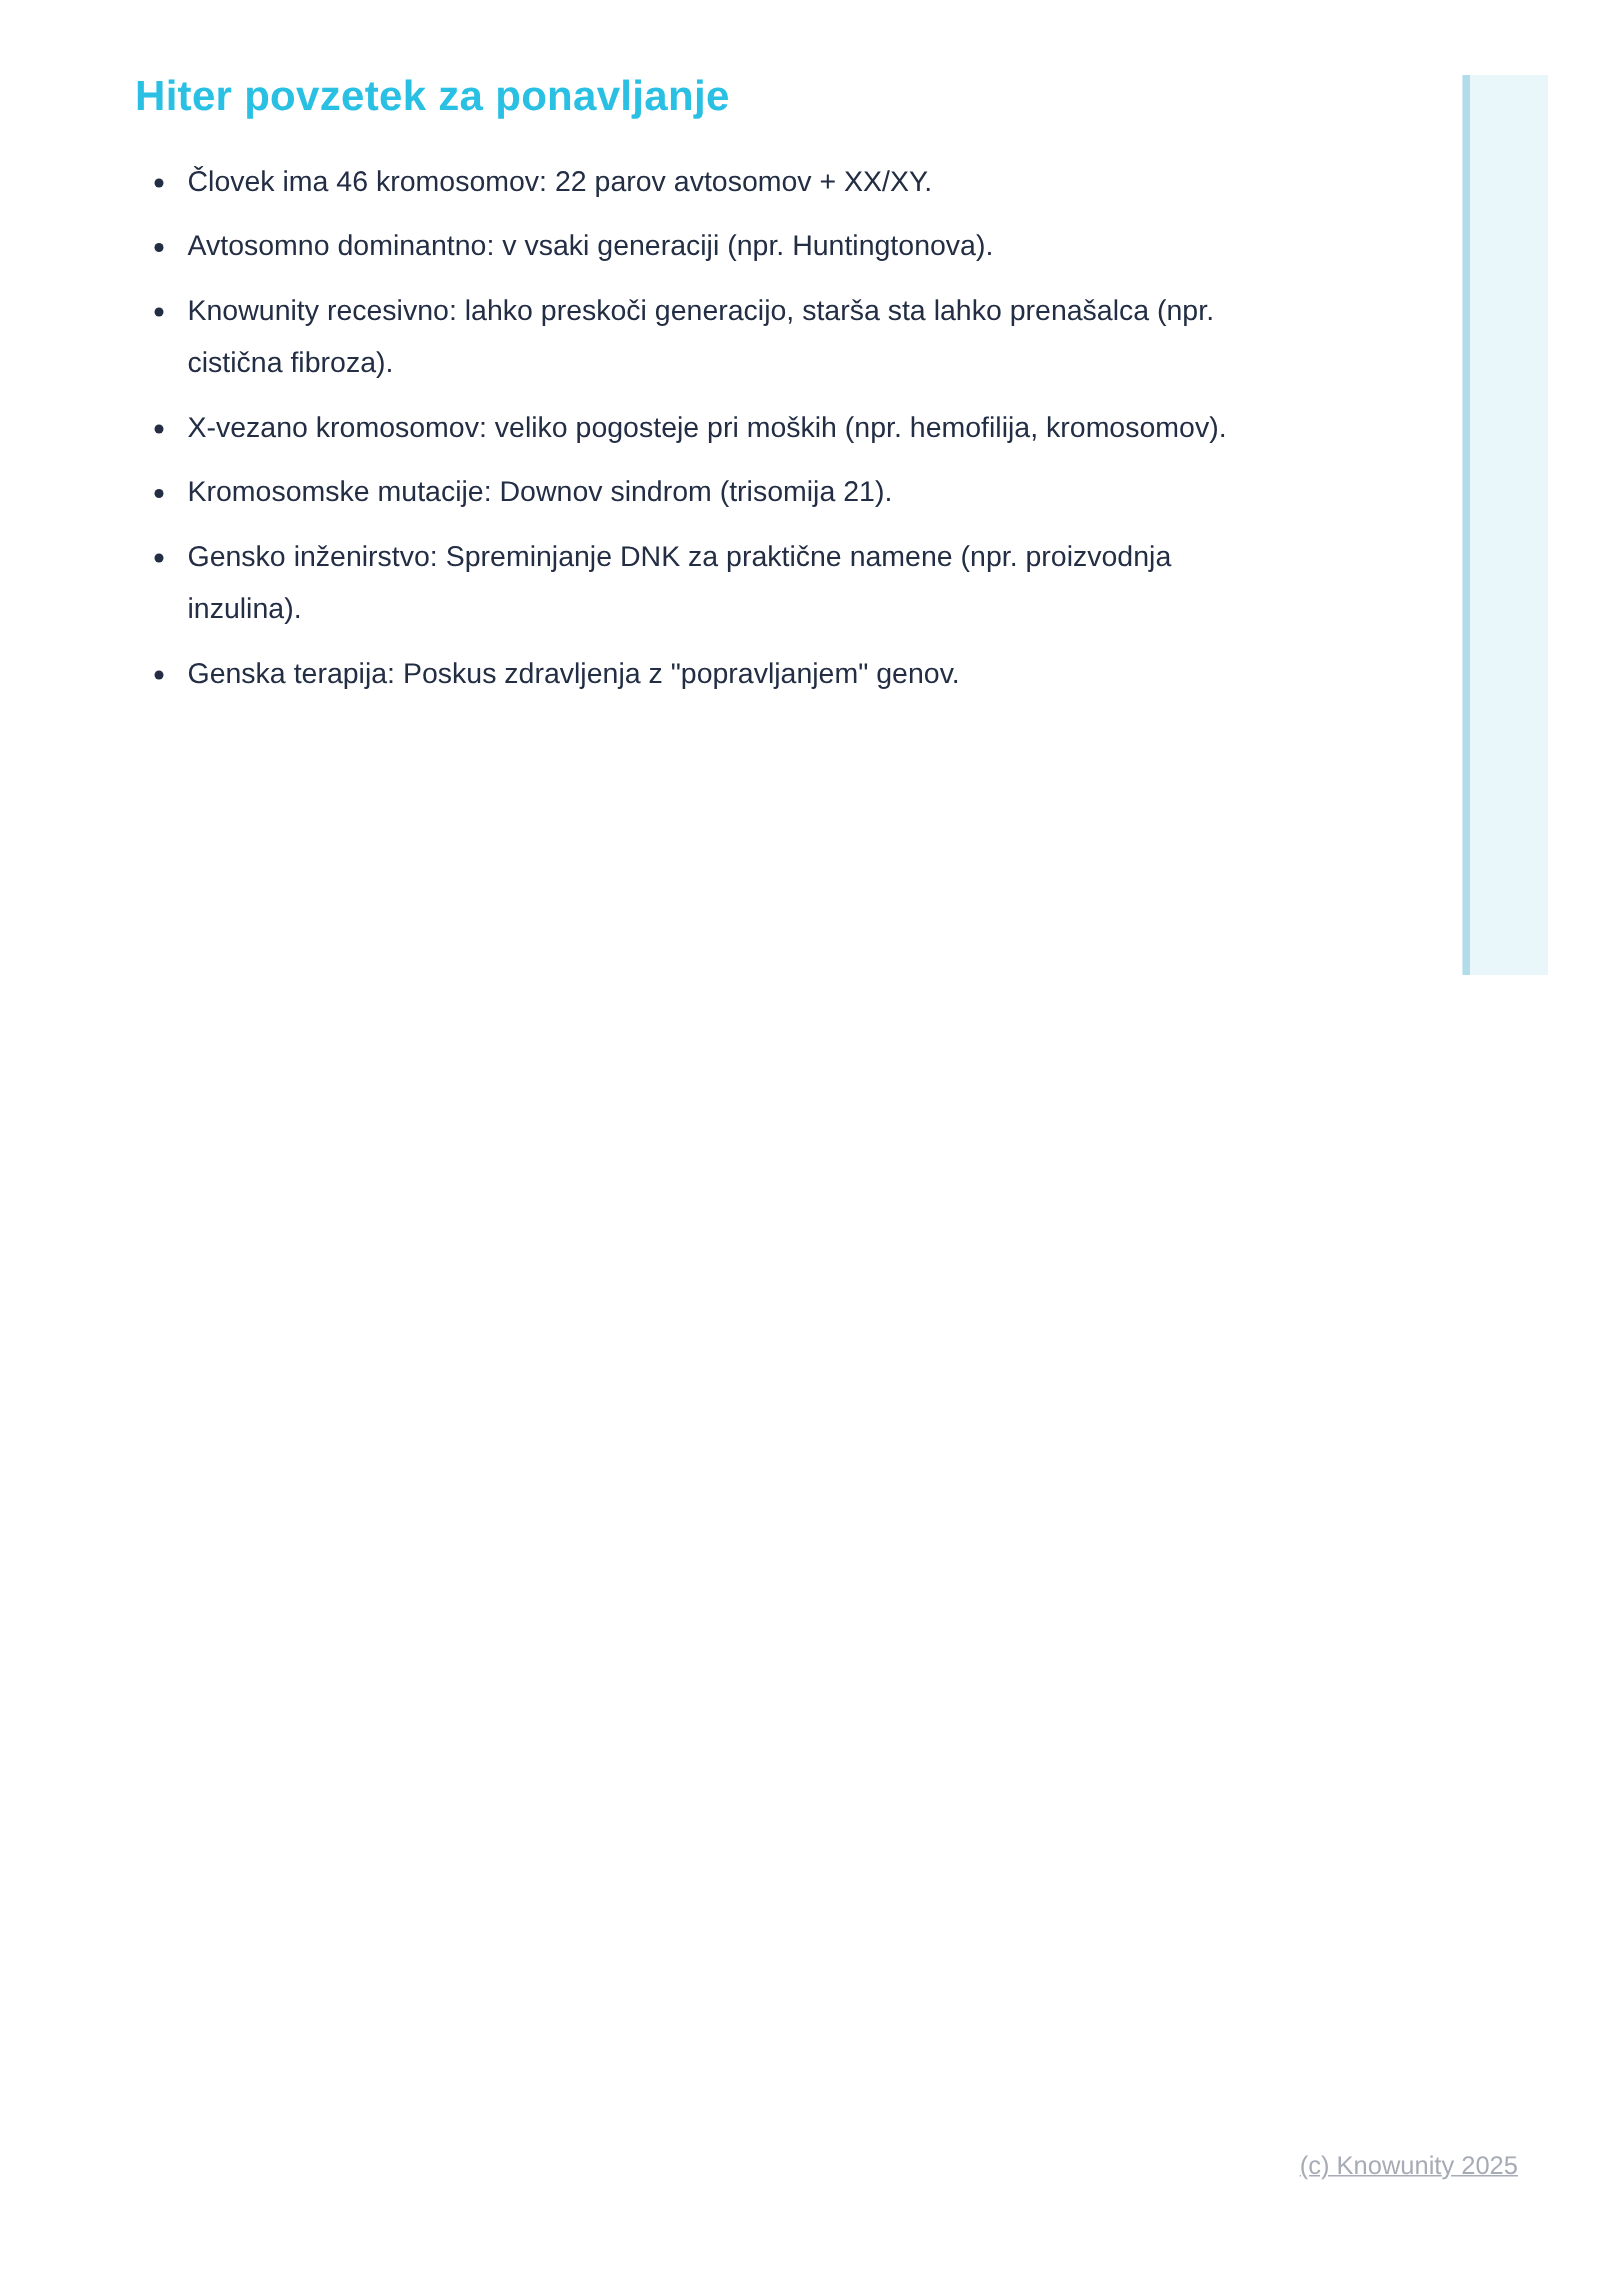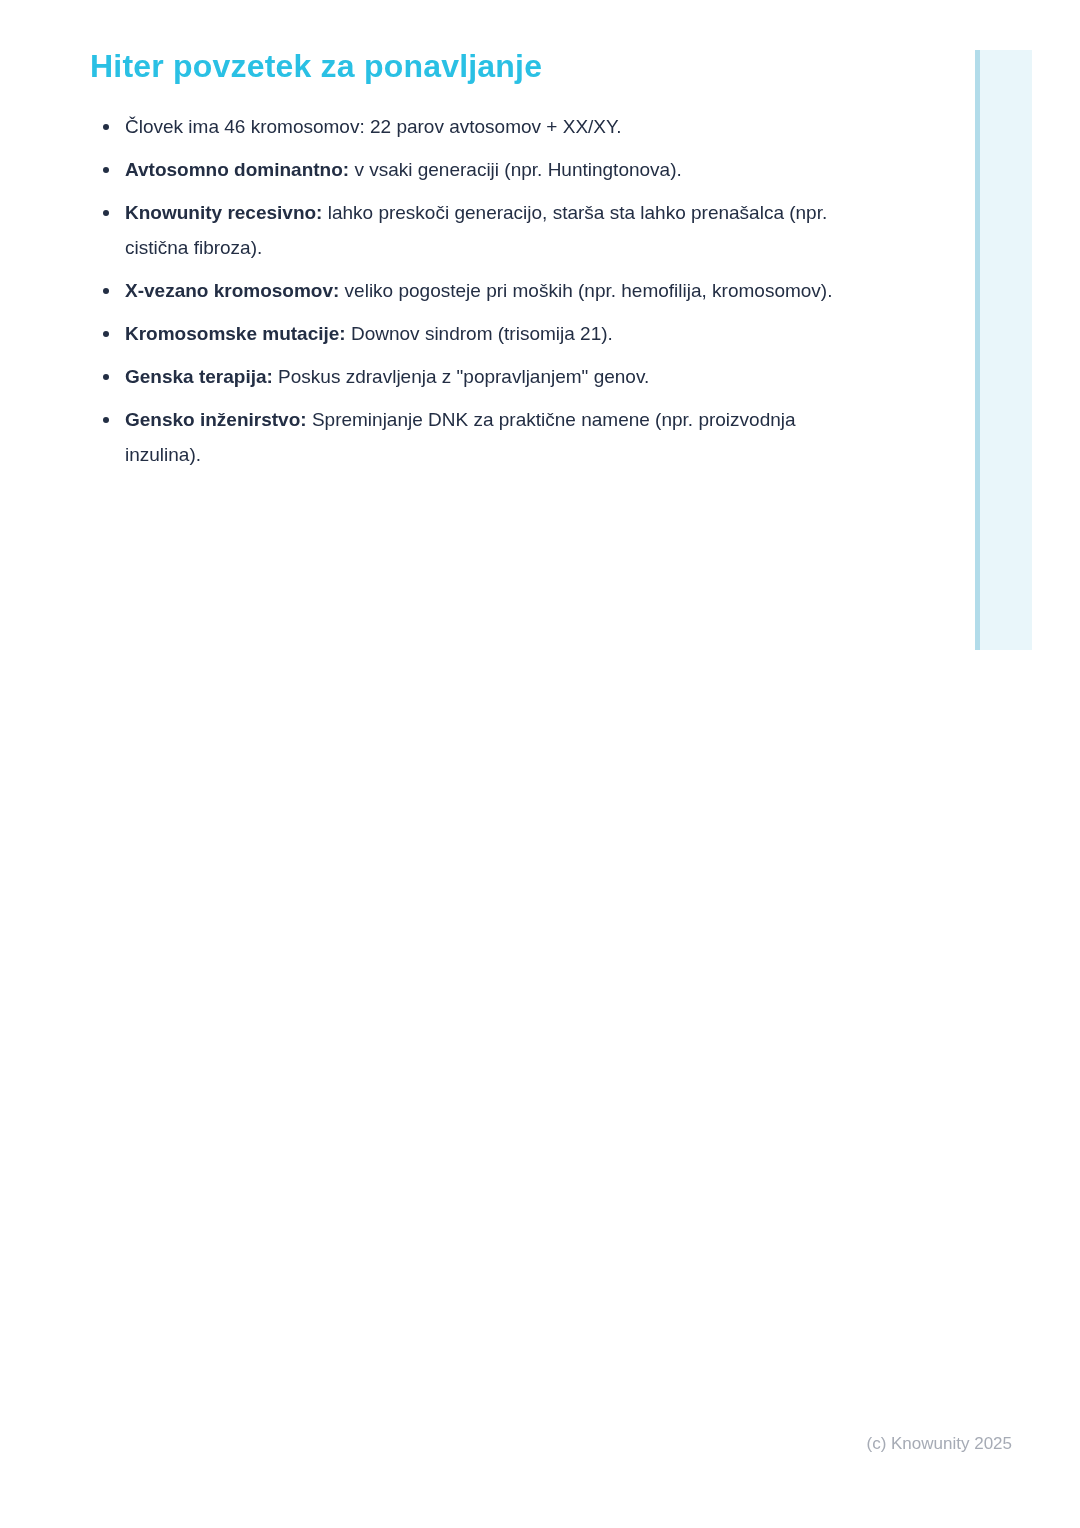--- a/index.html
+++ b/index.html
@@ -10,21 +10,21 @@
     color: #232e44;
     overflow: hidden;
   }
   .content {
     position: absolute;
     left: 90px;
     top: 48px;
     width: 760px;
   }
   h1.page-title {
-    font-size: 32px;
+    font-size: 28px;
     font-weight: 700;
     color: #2ac0e4;
     letter-spacing: 0.2px;
     margin-bottom: 24px;
   }
   ul.summary-list {
     list-style: none;
     margin-top: 0;
   }
   ul.summary-list li {
@@ -39,50 +39,51 @@
     content: "";
     position: absolute;
     left: 13px;
     top: 14.5px;
     width: 6px;
     height: 6px;
     border-radius: 50%;
     background: #232e44;
   }
   ul.summary-list li b {
-    font-weight: 700;
+    font-weight: 400;
   }
   .side-bar {
     position: absolute;
     left: 975px;
     top: 50px;
     width: 57px;
     height: 600px;
     background: #e9f6fa;
     border-left: 5px solid #b2dcea;
   }
   .footer-note {
     position: absolute;
     right: 68px;
     top: 1434px;
     font-size: 17px;
     color: #a6abb5;
+    text-decoration: underline;
   }
 </style>
 </head>
 <body>
 
 <div class="content">
   <h1 class="page-title">Hiter povzetek za ponavljanje</h1>
   <ul class="summary-list">
       <li><span>Človek ima 46 kromosomov: 22 parov avtosomov + XX/XY.</span></li>
       <li><b>Avtosomno dominantno:</b><span> v vsaki generaciji (npr. Huntingtonova).</span></li>
       <li><b>Knowunity recesivno:</b><span> lahko preskoči generacijo, starša sta lahko prenašalca (npr. cistična fibroza).</span></li>
       <li><b>X-vezano kromosomov:</b><span> veliko pogosteje pri moških (npr. hemofilija, kromosomov).</span></li>
       <li><b>Kromosomske mutacije:</b><span> Downov sindrom (trisomija 21).</span></li>
+      <li><b>Gensko inženirstvo:</b><span> Spreminjanje DNK za praktične namene (npr. proizvodnja inzulina).</span></li>
       <li><b>Genska terapija:</b><span> Poskus zdravljenja z "popravljanjem" genov.</span></li>
-      <li><b>Gensko inženirstvo:</b><span> Spreminjanje DNK za praktične namene (npr. proizvodnja inzulina).</span></li>
     </ul>
 </div>
 
 <div class="side-bar"></div>
 
 <div class="footer-note">(c) Knowunity 2025</div>
 
 </body></html>

